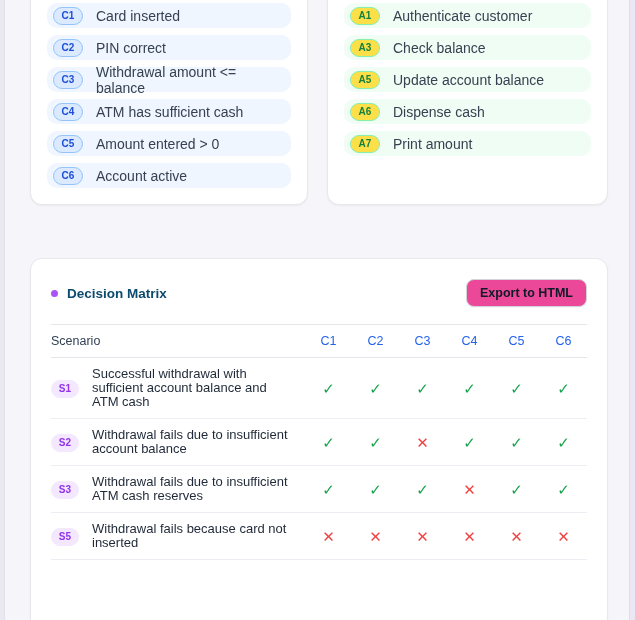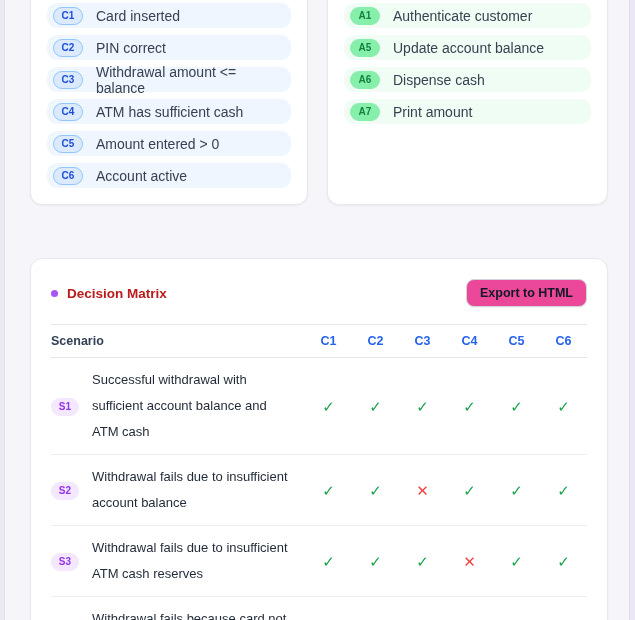--- a/index.html
+++ b/index.html
@@ -38,51 +38,51 @@
   }
   .cond-item { background:#eff6ff; }
   .act-item  { background:#f0fdf4; }
   .badge {
     display:inline-flex; align-items:center; justify-content:center;
     min-width:30px; height:18px; border-radius:9px;
     font-size:10px; font-weight:700; letter-spacing:0.2px;
     flex-shrink:0;
   }
   .cond-badge { background:#dbeafe; border:1px solid #93c5fd; color:#1d4ed8; }
-  .act-badge  { background:#86efac; border:1px solid #86efac; color:#15803d; }
+  .act-badge  { background:#fde047; border:1px solid #86efac; color:#15803d; }
   .item-label { margin-left:13px; font-size:14px; color:#374151; }
 
   .bottom-card {
     position:absolute; left:30px; top:258px; width:578px; height:382px;
     padding:20px;
   }
   .dm-header { display:flex; align-items:center; justify-content:space-between; }
   .dm-title-wrap { display:flex; align-items:center; }
   .dm-dot {
     width:7px; height:7px; border-radius:50%;
     background:#a855f7; margin-right:9px;
   }
-  .dm-title { font-size:13.5px; font-weight:700; color:#b91c1c; }
+  .dm-title { font-size:13.5px; font-weight:700; color:#0c4a6e; }
   .export-btn {
     font-family:"Liberation Sans", sans-serif;
     background:#ec4899; border:1px solid #d1d5db; border-radius:8px;
     padding:6px 13px; font-size:12.5px; font-weight:600; color:#111827;
     cursor:pointer; box-shadow:0 1px 1px rgba(15,23,42,0.04);
   }
   .dm-table { width:100%; border-collapse:collapse; margin-top:17px; }
   .dm-table thead tr { border-top:1px solid #e5e7eb; border-bottom:1px solid #e2e5ea; }
-  .dm-table th { padding:9px 0; font-size:12.5px; font-weight:700; }
+  .dm-table th { padding:9px 0; font-size:12.5px; font-weight:400; }
   .scenario-th { text-align:left; color:#334155; }
   .cond-th { width:47px; text-align:center; color:#2563eb; }
   .dm-table tbody tr { border-bottom:1px solid #eceef3; }
   .scenario-cell { padding:9px 6px 9px 0; }
   .scenario-wrap { display:flex; align-items:center; }
   .s-badge { background:#f3e8ff; border:1px solid #f3e8ff; color:#9333ea; min-width:28px; margin-top:1px; }
   .scenario-label {
-    margin-left:13px; font-size:13px; line-height:26px; color:#1f2937;
+    margin-left:13px; font-size:13px; line-height:14px; color:#1f2937;
     max-width:204px;
   }
   .mark-cell { text-align:center; font-size:15px; line-height:1; }
   .mark-check { color:#16a34a; }
   .mark-cross { color:#ef4444; }
 </style>
 </head>
 <body>
 
 <div class="page">
@@ -123,20 +123,24 @@
 </div>
     </section>
     <section class="card card-actions">
       <div class="item-list">
   <div class="item act-item">
     <span class="badge act-badge">A1</span>
     <span class="item-label">Authenticate customer</span>
   </div>
 
 
+  <div class="item act-item">
+    <span class="badge act-badge">A3</span>
+    <span class="item-label">Check balance</span>
+  </div>
 
 
   <div class="item act-item">
     <span class="badge act-badge">A5</span>
     <span class="item-label">Update account balance</span>
   </div>
 
   <div class="item act-item">
     <span class="badge act-badge">A6</span>
     <span class="item-label">Dispense cash</span>

